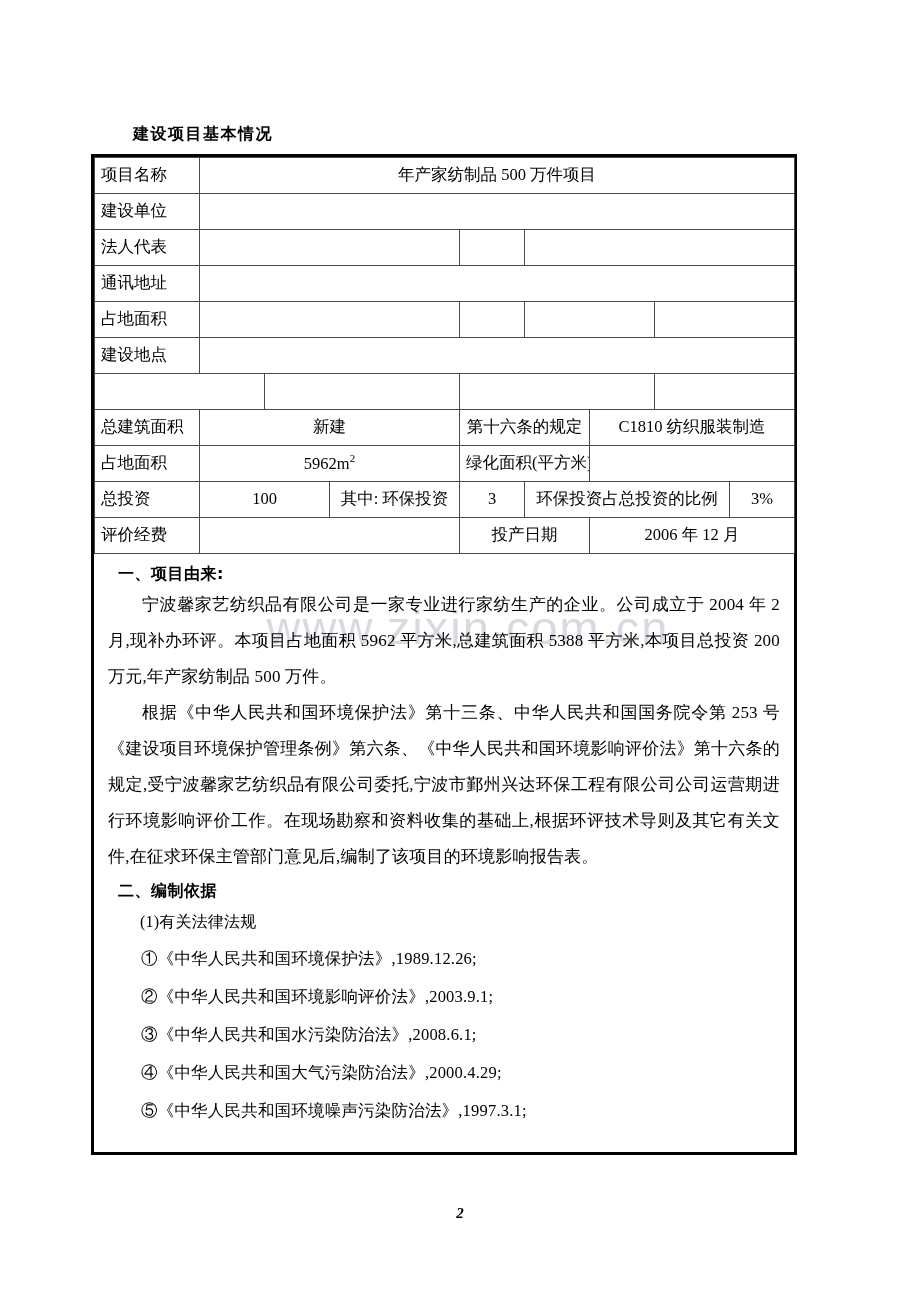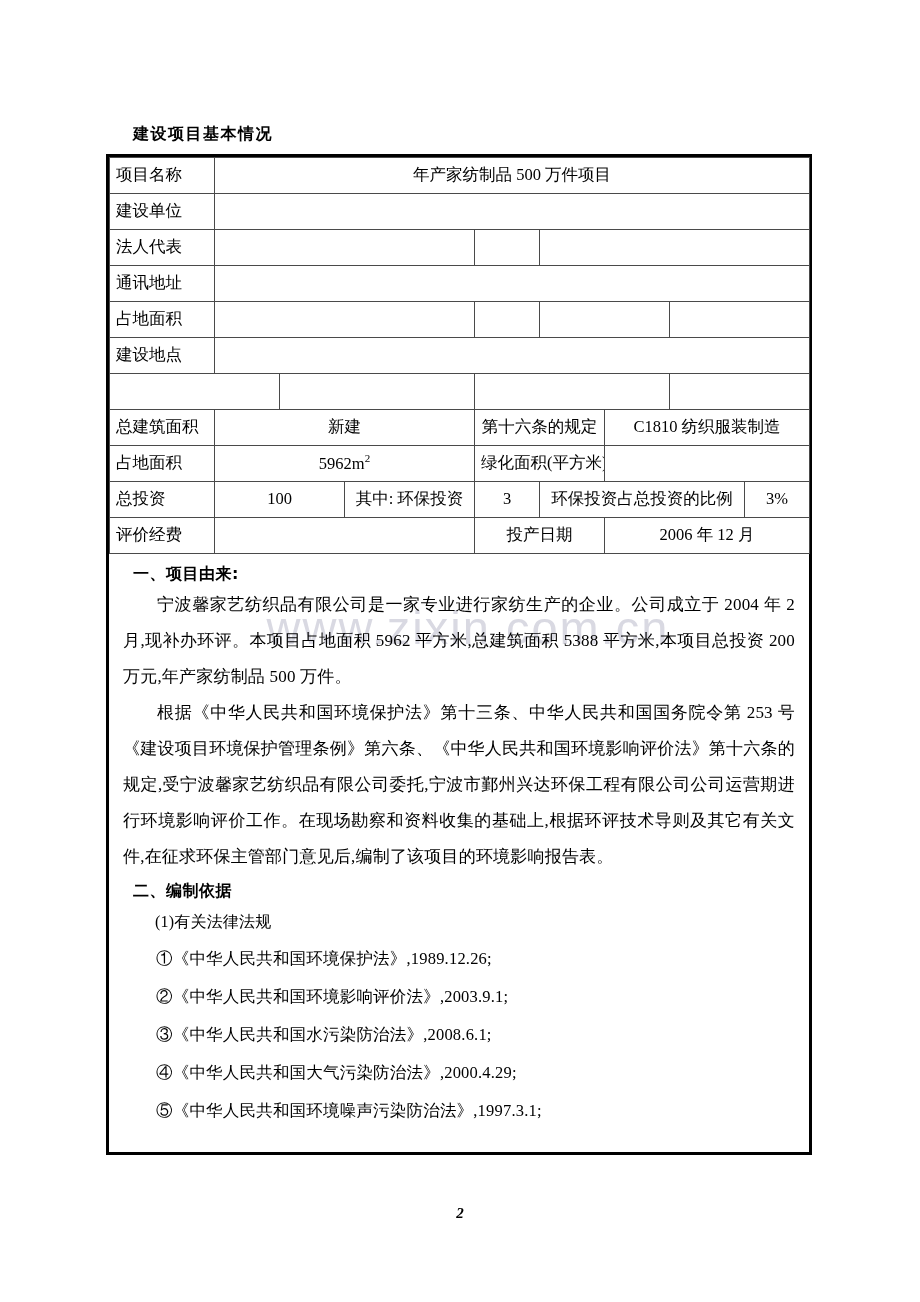--- a/index.html
+++ b/index.html
@@ -50,21 +50,21 @@
     font-family: Liberation Sans, sans-serif;
     font-weight: bold;
     font-size: 16px;
     letter-spacing: 1.5px;
     z-index: 3;
   }
 
   
   .frame {
     position: absolute;
-    left: 106px;
+    left: 91px;
     top: 154px;
     width: 706px;
     height: 1001px;
     border: 3px solid #000;
     box-sizing: border-box;
     background: transparent;
     z-index: 2;
   }
 
   table.info {

